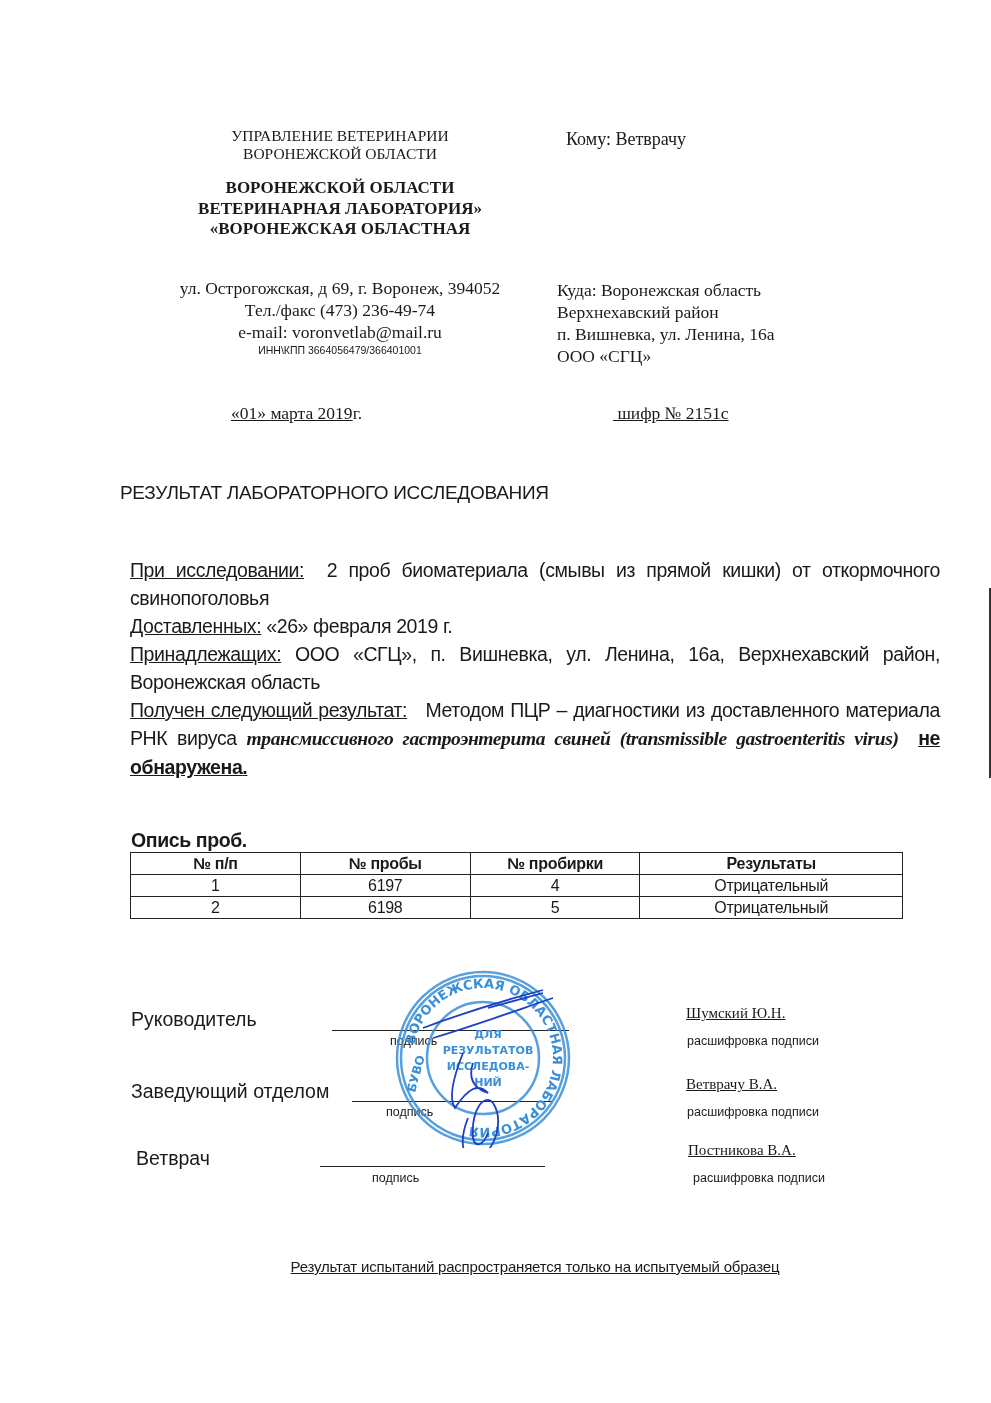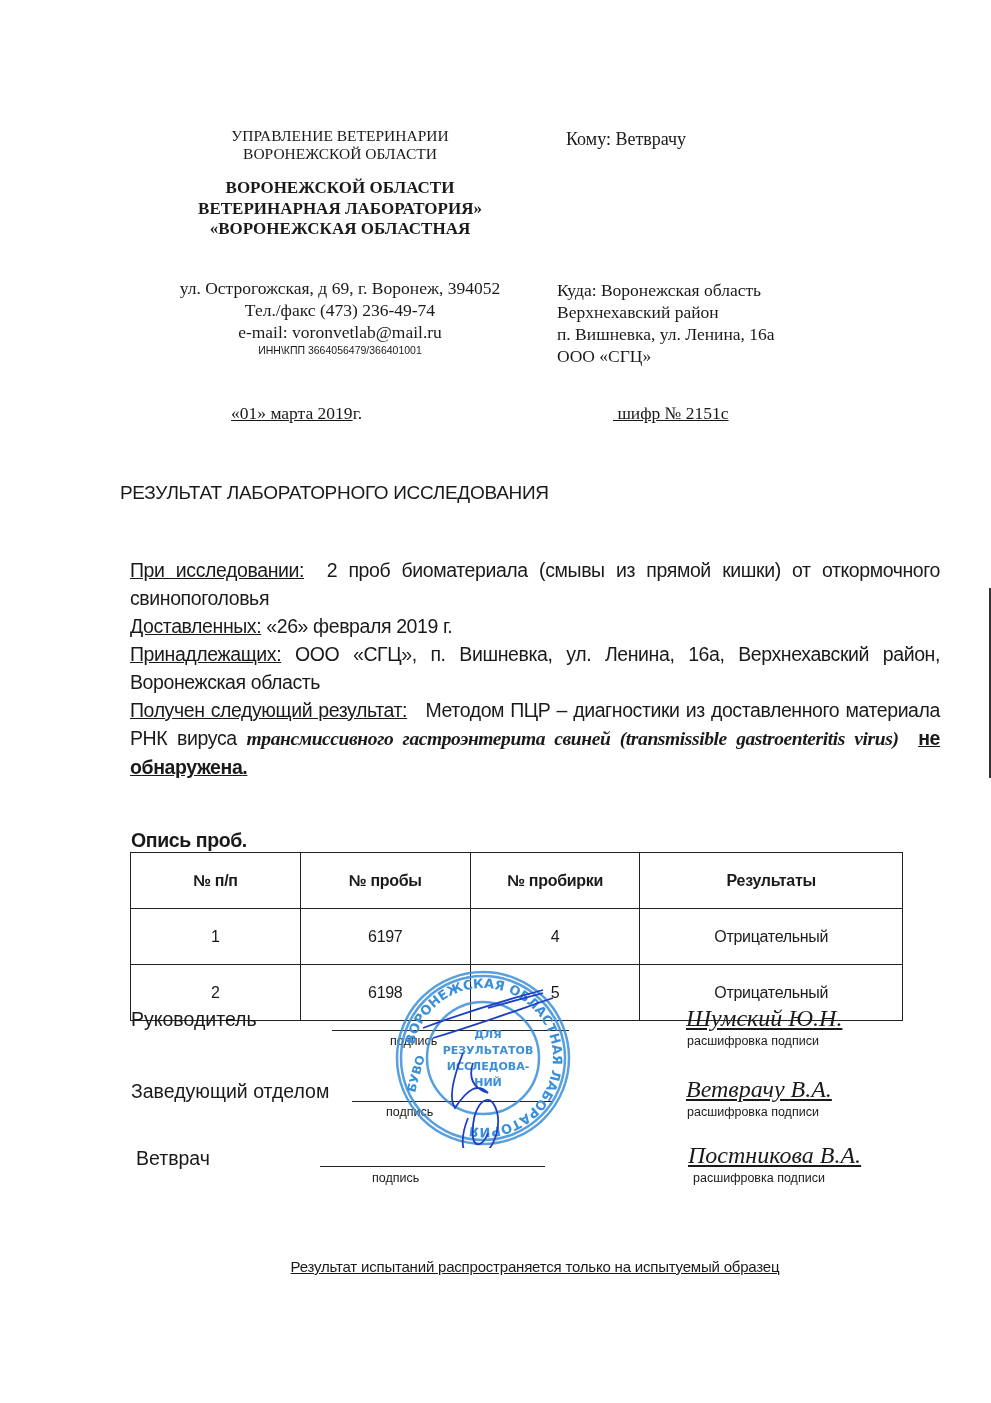--- a/index.html
+++ b/index.html
@@ -17,26 +17,26 @@
   .cipher { left: 613px; top: 403px; font-size: 17.5px; }
   .title { left: 120px; width: 830px; text-align: left; top: 480px; font-family: "Liberation Sans", sans-serif; font-stretch: condensed; font-size: 19px; line-height: 26px; letter-spacing: -0.3px; }
   .title .num { font-weight: bold; text-decoration: underline; }
   .body-text { left: 130px; width: 810px; top: 556px; font-family: "Liberation Sans", sans-serif; font-size: 19.5px; line-height: 28px; text-align: justify; letter-spacing: -0.4px; }
   .body-text p { margin: 0; }
   .lbl { text-decoration: underline; }
   .bi { font-weight: bold; font-style: italic; font-family: "Liberation Serif", serif; }
   .bu { font-weight: bold; text-decoration: underline; }
   .inv-title { left: 131px; top: 829px; font-family: "Liberation Sans", sans-serif; font-weight: bold; font-size: 19.5px; letter-spacing: -0.4px; }
   table.inv { position: absolute; left: 130px; top: 852px; width: 773px; border-collapse: collapse; font-family: "Liberation Sans", sans-serif; font-size: 16px; letter-spacing: -0.3px; }
-  table.inv th, table.inv td { border: 1.5px solid #222; text-align: center; height: 21px; padding: 17px; }
+  table.inv th, table.inv td { border: 1.5px solid #222; text-align: center; height: 21px; padding: 0; }
   table.inv th { font-weight: bold; }
   .sig-role { left: 131px; font-size: 19.5px; font-family: "Liberation Sans", sans-serif; }
   .sig-line { border-top: 1.5px solid #222; height: 0; }
   .sig-cap { font-family: "Liberation Sans", sans-serif; font-size: 12.5px; }
-  .sig-name { font-size: 24px; text-decoration: underline; font-style: italic; }
+  .sig-name { font-size: 15px; text-decoration: underline; }
   .footer { left: 120px; width: 830px; text-align: center; top: 1258px; font-family: "Liberation Sans", sans-serif; font-size: 15px; letter-spacing: -0.2px; text-decoration: underline; }
   .stamp { left: 393px; top: 968px; width: 180px; height: 180px; }
   .edge { left: 989px; top: 588px; width: 2px; height: 190px; background: #333; }
 </style>
 </head>
 <body>
 
 <div class="abs hdr-left hdr-small">
   <div>УПРАВЛЕНИЕ ВЕТЕРИНАРИИ</div>
   <div>ВОРОНЕЖСКОЙ ОБЛАСТИ</div>

